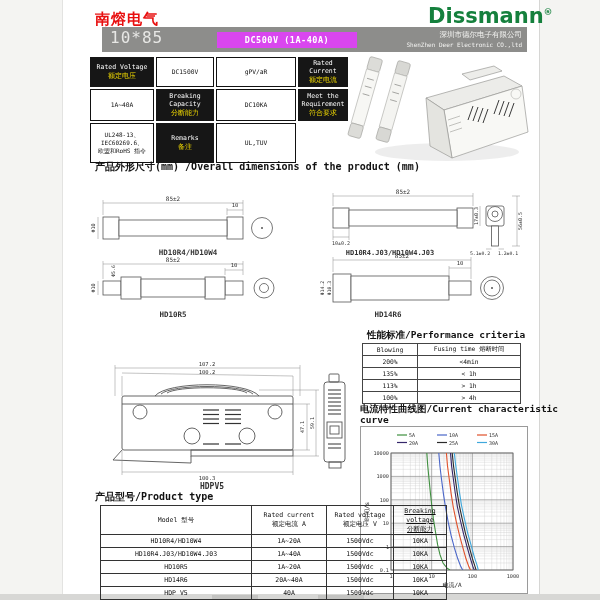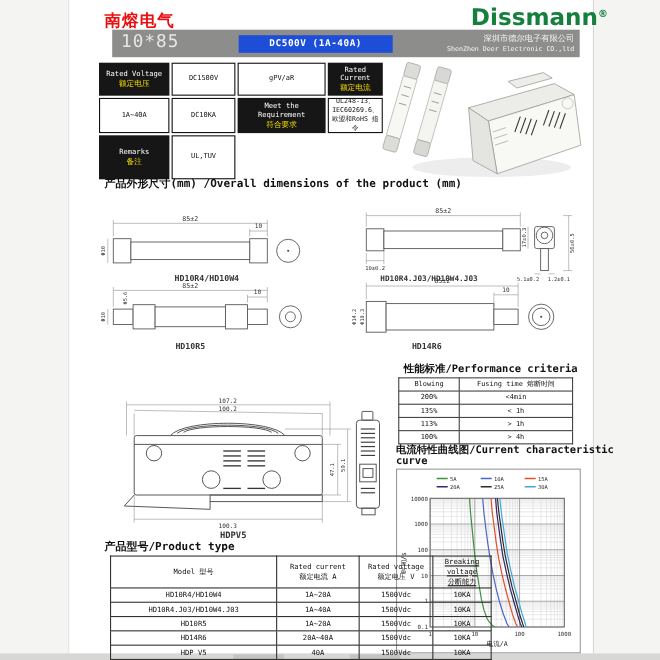--- a/index.html
+++ b/index.html
@@ -15,21 +15,21 @@
   .tab1{position:absolute;left:212px;top:595px;width:46px;height:5px;background:#c3c3c1;}
   .tab2{position:absolute;left:318px;top:595px;width:46px;height:5px;background:#c3c3c1;}
 
   .brand-cn{position:absolute;left:95px;top:10px;font-size:15px;font-weight:bold;color:#e81010;letter-spacing:1px;}
   .logo{position:absolute;left:428px;top:4px;width:118px;text-align:left;color:#15803d;
         font-family:"DejaVu Sans","Liberation Sans",sans-serif;font-size:21px;font-weight:600;}
   .logo sup{font-size:9px;}
 
   .banner{position:absolute;left:90px;top:27px;width:425px;height:25px;background:#8d8d8b;margin-left:12px;}
   .size-code{position:absolute;left:8px;top:1px;font-size:16px;color:#e7e7e5;letter-spacing:1px;}
-  .model-box{position:absolute;left:115px;top:5px;width:140px;height:16px;background:#1d4ed8;color:#fff;
+  .model-box{position:absolute;left:115px;top:5px;width:140px;height:16px;background:#d946ef;color:#fff;
              font-size:8.5px;font-weight:bold;line-height:16px;text-align:center;letter-spacing:.5px;}
   .company{position:absolute;right:5px;top:2px;text-align:right;color:#f4f4f2;}
   .company .cn{font-size:7.5px;line-height:11px;}
   .company .en{font-size:6px;line-height:10px;}
 
   .spec-grid{position:absolute;left:90px;top:57px;display:grid;
              grid-template-columns:64px 58px 80px 50px;grid-template-rows:30px 32px 40px;
              gap:2px;background:#fff;}
   .spec-label{background:#161616;color:#fff;display:flex;flex-direction:column;align-items:center;
               justify-content:center;font-size:6.5px;line-height:1.3;text-align:center;}
@@ -87,20 +87,24 @@
   <div class="spec-val">
       <span>gPV/aR</span>
     </div>
 
   <div class="spec-label">
       <span>Rated Current</span>
       <span class="cn">额定电流</span>
     </div>
   <div class="spec-val">
       <span>1A~40A</span>
+    </div>
+  <div class="spec-label">
+      <span>Breaking Capacity</span>
+      <span class="cn">分断能力</span>
     </div>
   <div class="spec-val">
       <span>DC10KA</span>
     </div>
 
   <div class="spec-label">
       <span>Meet the</span>
       <span>Requirement</span>
       <span class="cn">符合要求</span>
     </div>

